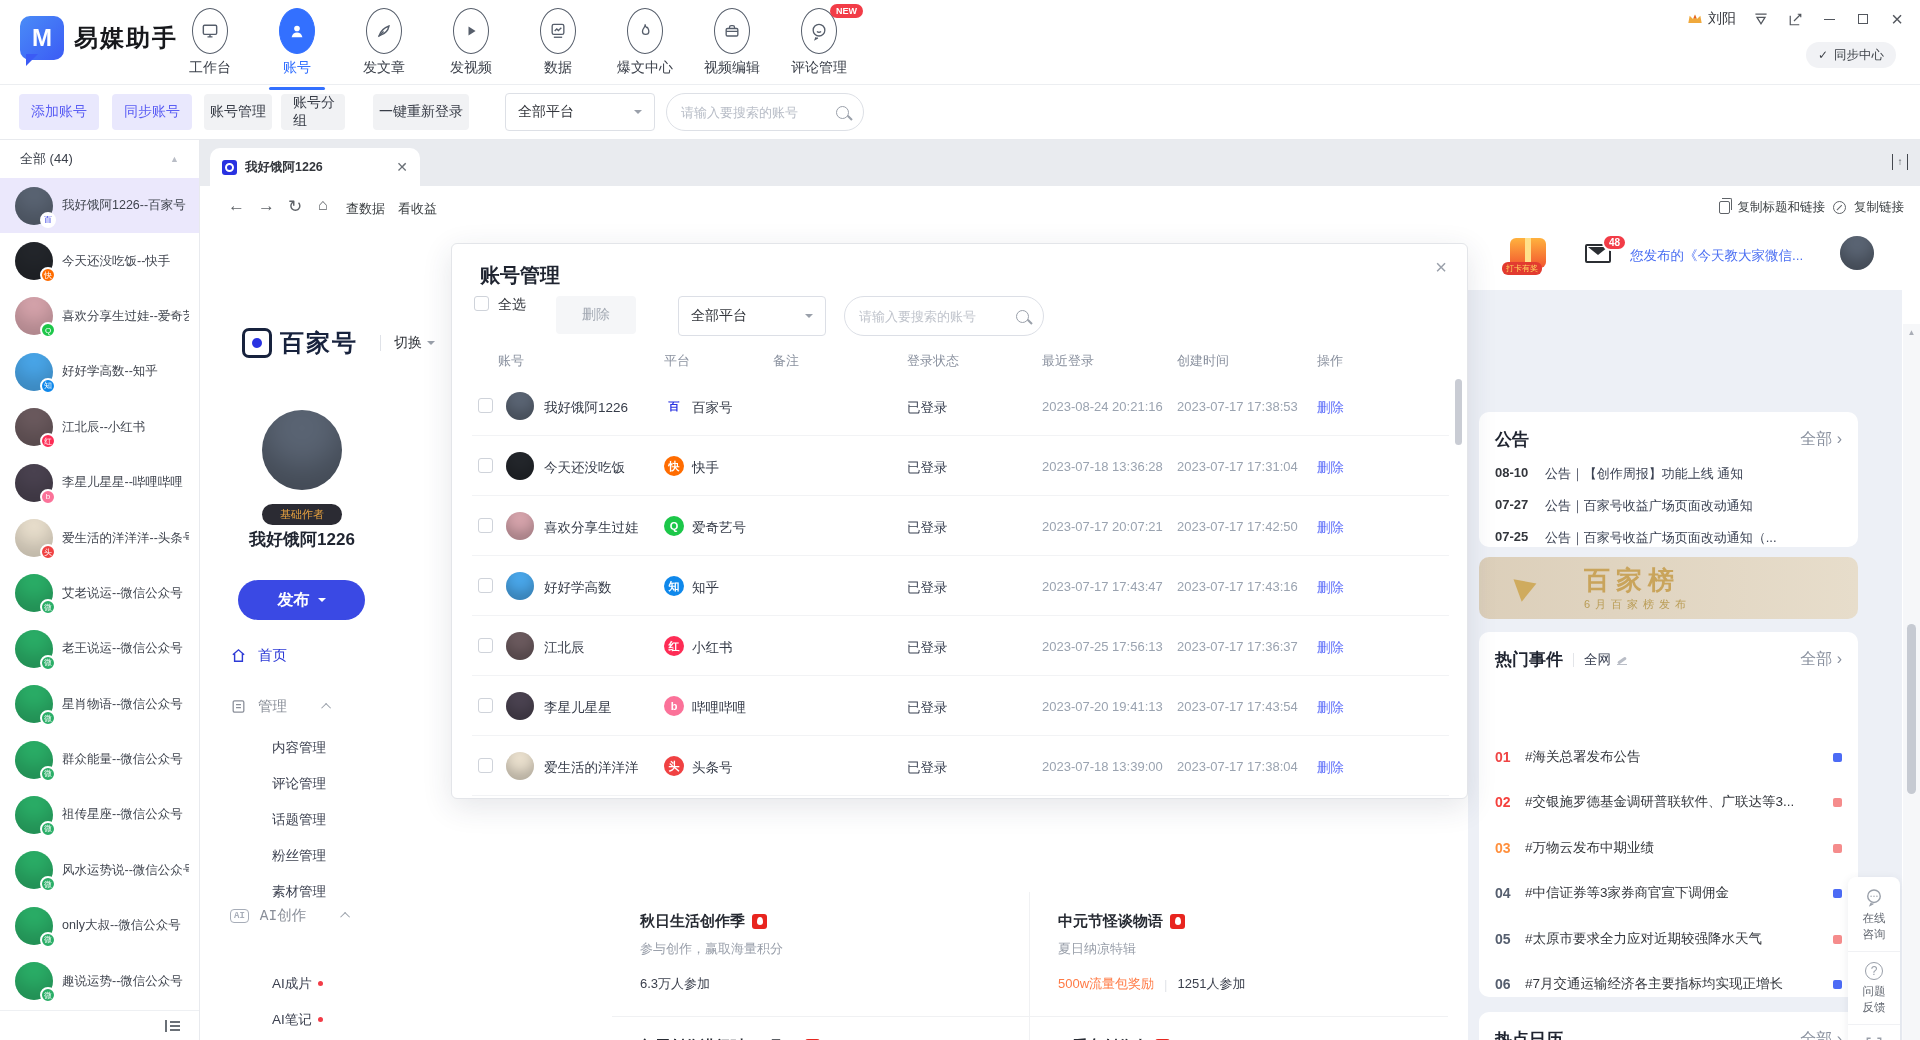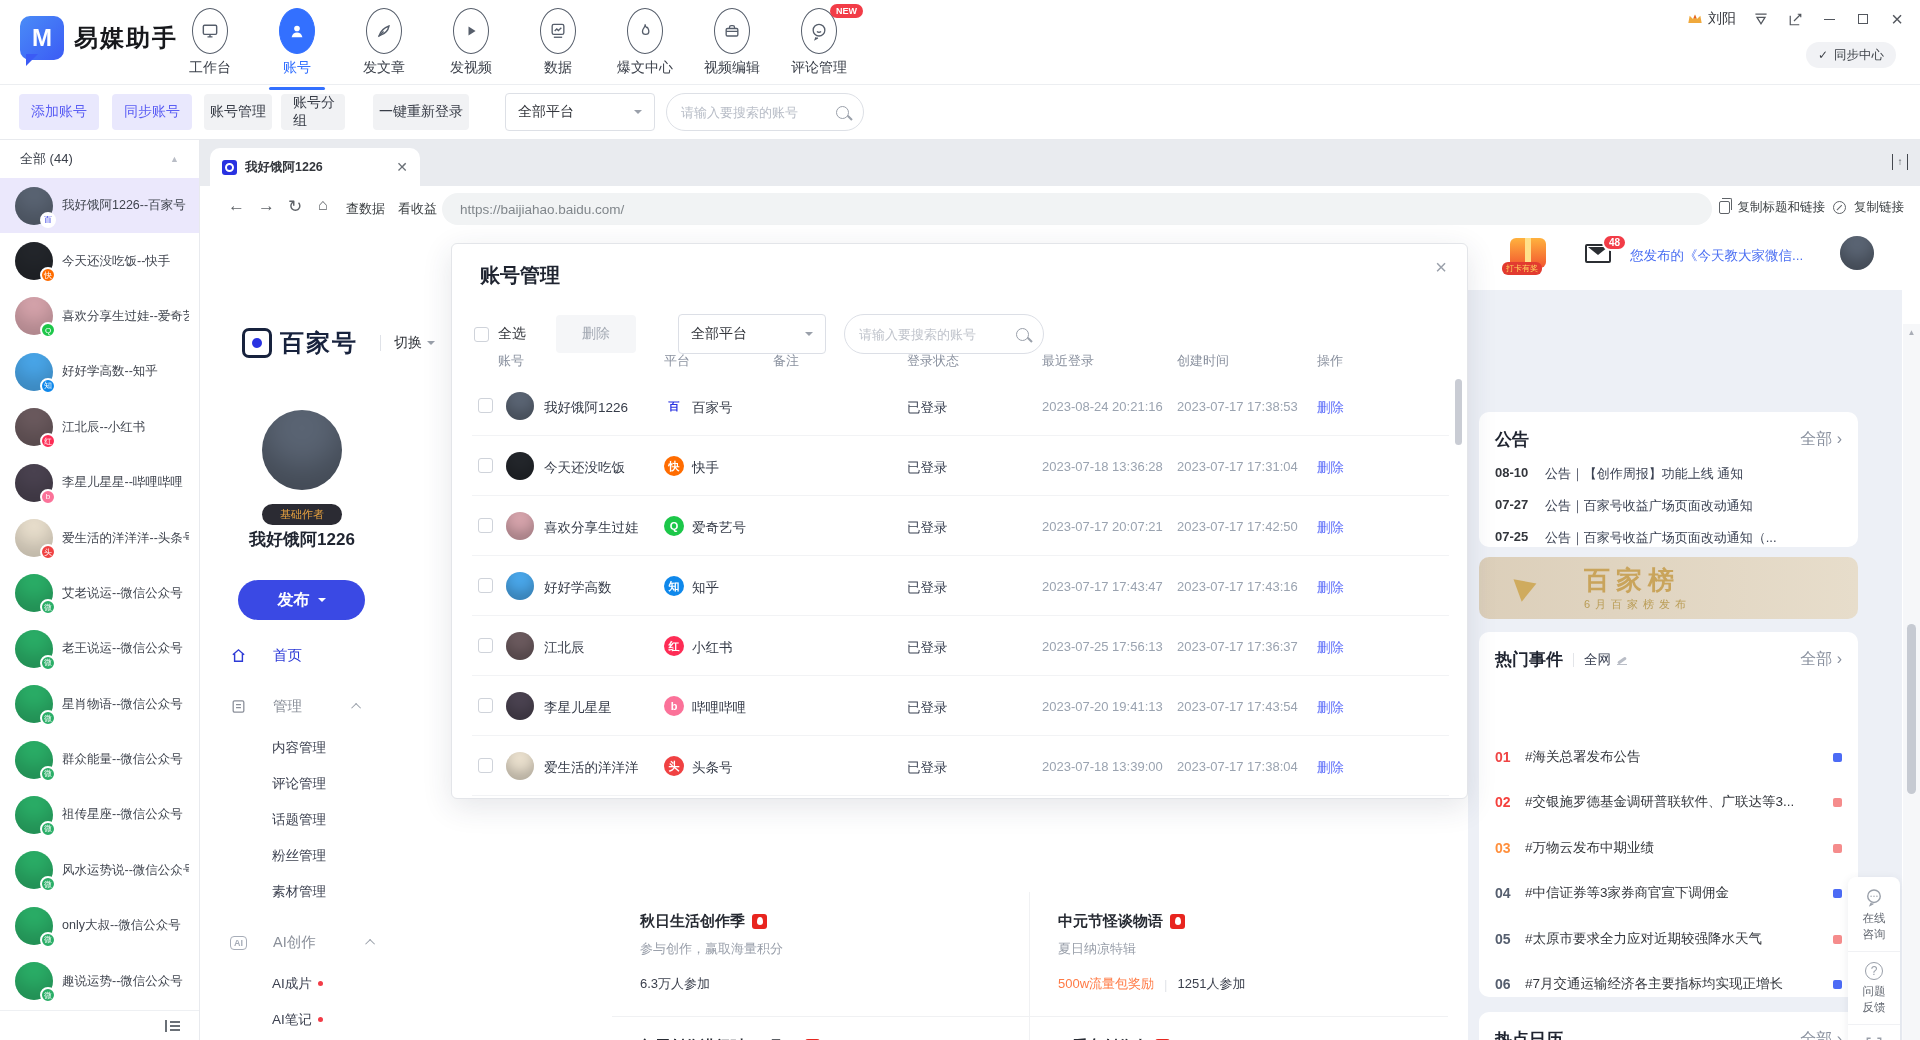--- a/index.html
+++ b/index.html
@@ -102,21 +102,21 @@
   .bjh-switch { position:absolute; left:180px; top:102px; font-size:14px; color:#33363c; display:flex; align-items:center; gap:5px; }
   .bjh-switch::before { content:""; width:1px; height:16px; background:#dfe2e8; margin-right:8px; }
   .bjh-ava { position:absolute; left:62px; top:178px; width:80px; height:80px; border-radius:50%;
     box-shadow:inset 0 -22px 30px rgba(0,0,0,.25); }
   .bjh-badge { position:absolute; left:62px; top:272px; width:80px; height:21px; background:#2b2b33; color:#e8a23f;
     border-radius:11px; font-size:11px; display:flex; align-items:center; justify-content:center; }
   .bjh-name { position:absolute; left:0; top:296px; width:204px; text-align:center; font-size:17px; font-weight:bold; color:#1f2430; }
   .bjh-pub { position:absolute; left:38px; top:348px; width:127px; height:40px; background:#3a49e4; color:#fff;
     border-radius:21px; font-size:16px; font-weight:bold; display:flex; align-items:center; justify-content:center; gap:8px; cursor:pointer; }
   .bjh-pub .caret { border-top-color:#fff; margin:0; }
-  .bjh-menu-row { position:absolute; left:30px; display:flex; align-items:center; gap:26px; font-size:14.5px; cursor:pointer; }
+  .bjh-menu-row { position:absolute; left:30px; display:flex; align-items:center; gap:11px; font-size:14.5px; cursor:pointer; }
   .bjh-menu-row.grp { color:#8a8f99; }
   .chev-up { width:7px; height:7px; border-left:1.6px solid #9aa0aa; border-top:1.6px solid #9aa0aa;
     transform:rotate(45deg) translateY(2px); margin-left:26px; }
   .bjh-sub { position:absolute; left:72px; font-size:13.5px; color:#3c4150; cursor:pointer; white-space:nowrap; }
   .reddot::after { content:""; display:inline-block; width:5px; height:5px; border-radius:50%; background:#f23c47; margin-left:6px; vertical-align:2px; }
   .mi { width:17px; height:17px; color:#8a8f99; }
   .home-mi { color:#2d3ad6; }
   .home-label { color:#2d3ad6; }
   .ai-box { border:1.5px solid #a7adb8; border-radius:4px; font-size:9px; font-weight:bold; color:#a7adb8; padding:1px 3px; }
   .ai-box::before { content:"AI"; }
@@ -198,21 +198,21 @@
   .sarrow.up { top:4px; } .sarrow.up::before { content:"▲"; }
   .sthumb { position:absolute; left:4px; top:300px; width:9px; height:170px; background:#c6cad2; border-radius:5px; }
 
   
   #modal { position:absolute; left:451px; top:243px; width:1017px; height:556px; background:#fff;
     border-radius:6px; border:1px solid #e3e5e9; box-shadow:0 8px 30px rgba(40,50,70,.12); z-index:40; }
   .m-title { position:absolute; left:28px; top:18px; font-size:20px; font-weight:bold; color:#1f2430; }
   .m-close { position:absolute; right:20px; top:12px; font-size:20px; color:#9aa0aa; cursor:pointer; }
   .m-close::before { content:"×"; }
   .cb { width:15px; height:15px; border:1px solid #cfd3da; border-radius:3px; background:#fff; display:inline-block; cursor:pointer; }
-  .m-filter { position:absolute; left:22px; top:70px; display:flex; align-items:center; }
+  .m-filter { position:absolute; left:22px; top:52px; display:flex; }
   .m-selall { margin-left:9px; font-size:14px; color:#33363c; }
   .m-del { margin-left:30px; width:80px; height:38px; background:#f5f6f8; border-radius:4px; color:#a3a9b3;
     font-size:14px; display:flex; align-items:center; justify-content:center; cursor:not-allowed; }
   .m-select { margin-left:42px; width:148px; height:40px; border:1px solid #dcdfe6; border-radius:4px;
     display:flex; align-items:center; padding:0 12px; font-size:14px; color:#33363c; cursor:pointer; }
   .m-search { margin-left:18px; width:200px; height:40px; border:1px solid #dcdfe6; border-radius:20px;
     display:flex; align-items:center; padding:0 14px; }
   .m-search input { border:none; outline:none; width:100%; font-size:13px; font-family:inherit; }
   .m-search input::placeholder { color:#c0c4cc; }
   .m-cols { position:absolute; left:0; top:108px; width:100%; height:22px; font-size:13px; color:#8a919f; }
@@ -471,23 +471,20 @@
     </div>
     <span class="tablist-ic">↑</span>
   </div>
   <div id="addrbar">
     <span class="nav-arrow" style="left:28px;">←</span>
     <span class="nav-arrow" style="left:58px;">→</span>
     <span class="nav-arrow" style="left:88px;">↻</span>
     <span class="nav-arrow" style="left:118px;font-size:16px;">⌂</span>
     <span class="abtn-txt" style="left:146px;">查数据</span>
     <span class="abtn-txt" style="left:198px;">看收益</span>
-    <div class="urlpill">
-        <span>https://baijiahao.baidu.com/</span>
-      </div>
     <div class="copyzone">
       <span class="copy-ic"></span>
       <span>复制标题和链接</span>
       <span class="link-ic"></span>
       <span>复制链接</span>
     </div>
   </div>
 
   <div id="page">
     <div id="right-gray"></div>
@@ -521,21 +518,21 @@
           <path d="M8.5 9.5h7M8.5 13.5h7"></path>
         </svg>
       <span>管理</span>
       <span class="chev-up"></span>
     </div>
     <div class="bjh-sub" style="top:507px;">内容管理</div>
     <div class="bjh-sub" style="top:543px;">评论管理</div>
     <div class="bjh-sub" style="top:579px;">话题管理</div>
     <div class="bjh-sub" style="top:615px;">粉丝管理</div>
     <div class="bjh-sub" style="top:651px;">素材管理</div>
-    <div class="bjh-menu-row grp" style="top:701px;">
+    <div class="bjh-menu-row grp" style="top:674px;font-family:Liberation Mono, monospace;">
       <span class="ai-box"></span>
       <span>AI创作</span>
       <span class="chev-up"></span>
     </div>
     <div class="bjh-sub reddot" style="top:743px;">AI成片</div>
     <div class="bjh-sub reddot" style="top:779px;">AI笔记</div>
 
     <div id="activities">
       <div class="act-cell c1">
         <div class="act-title">

